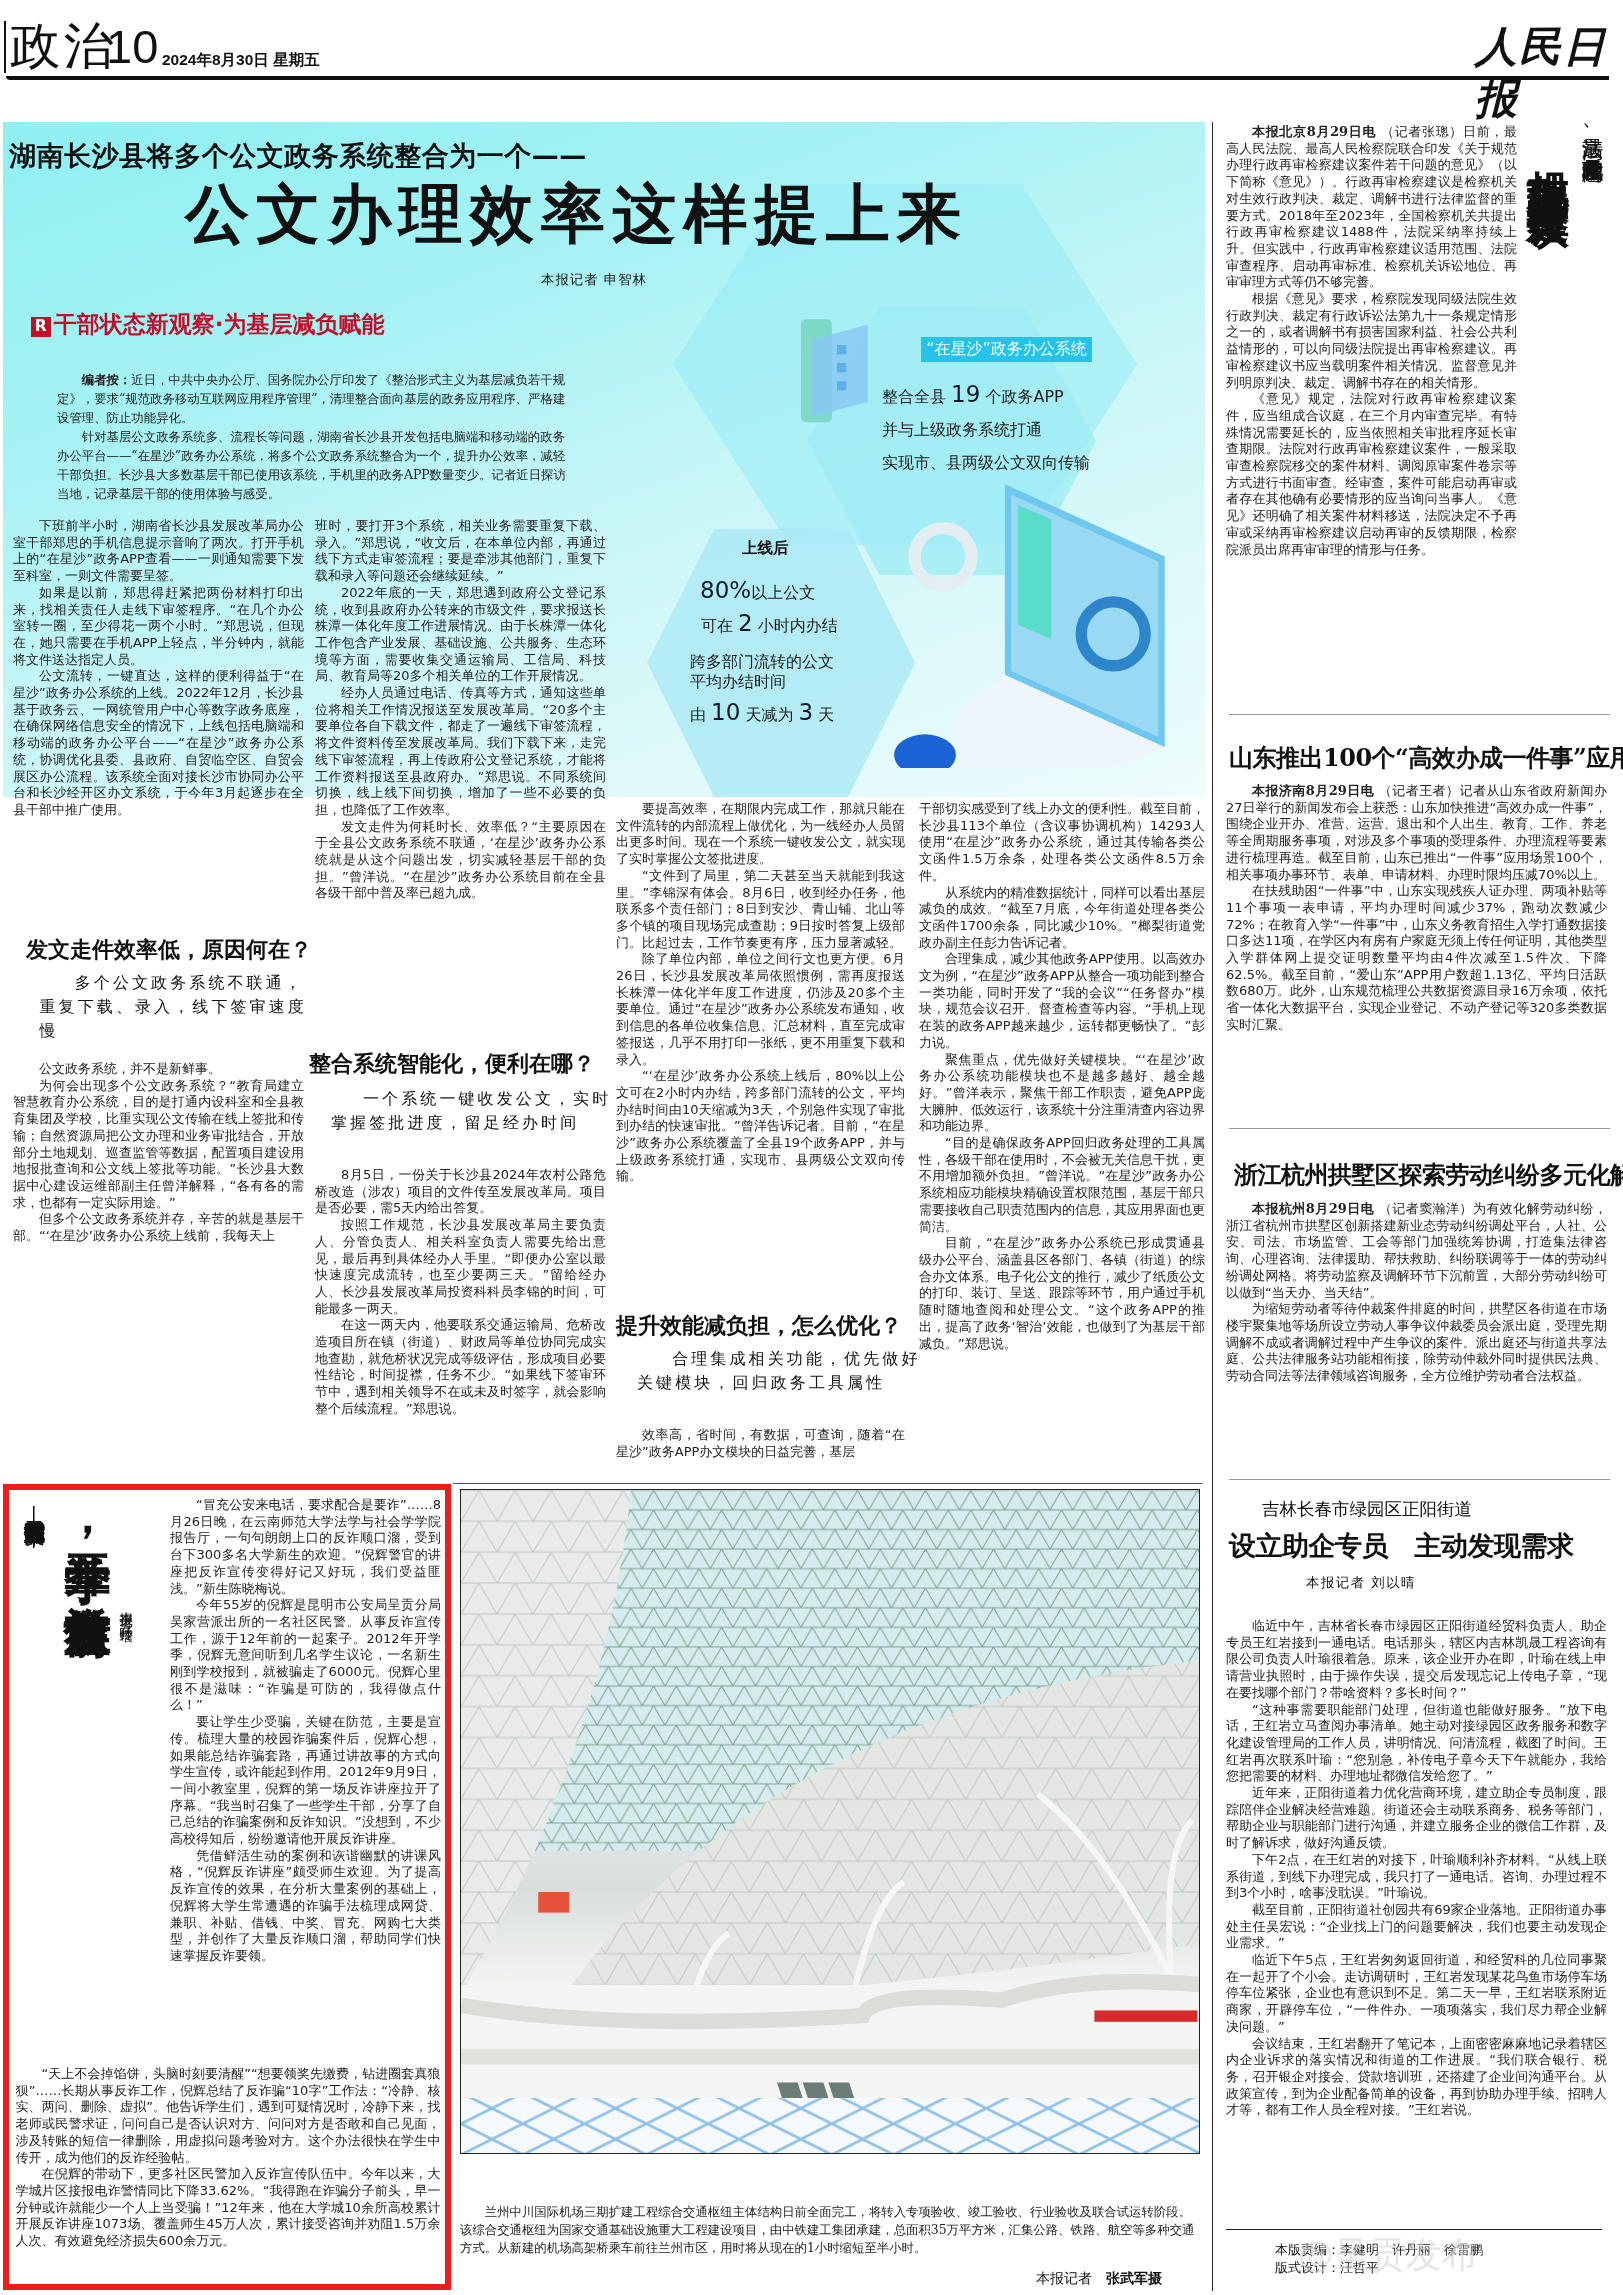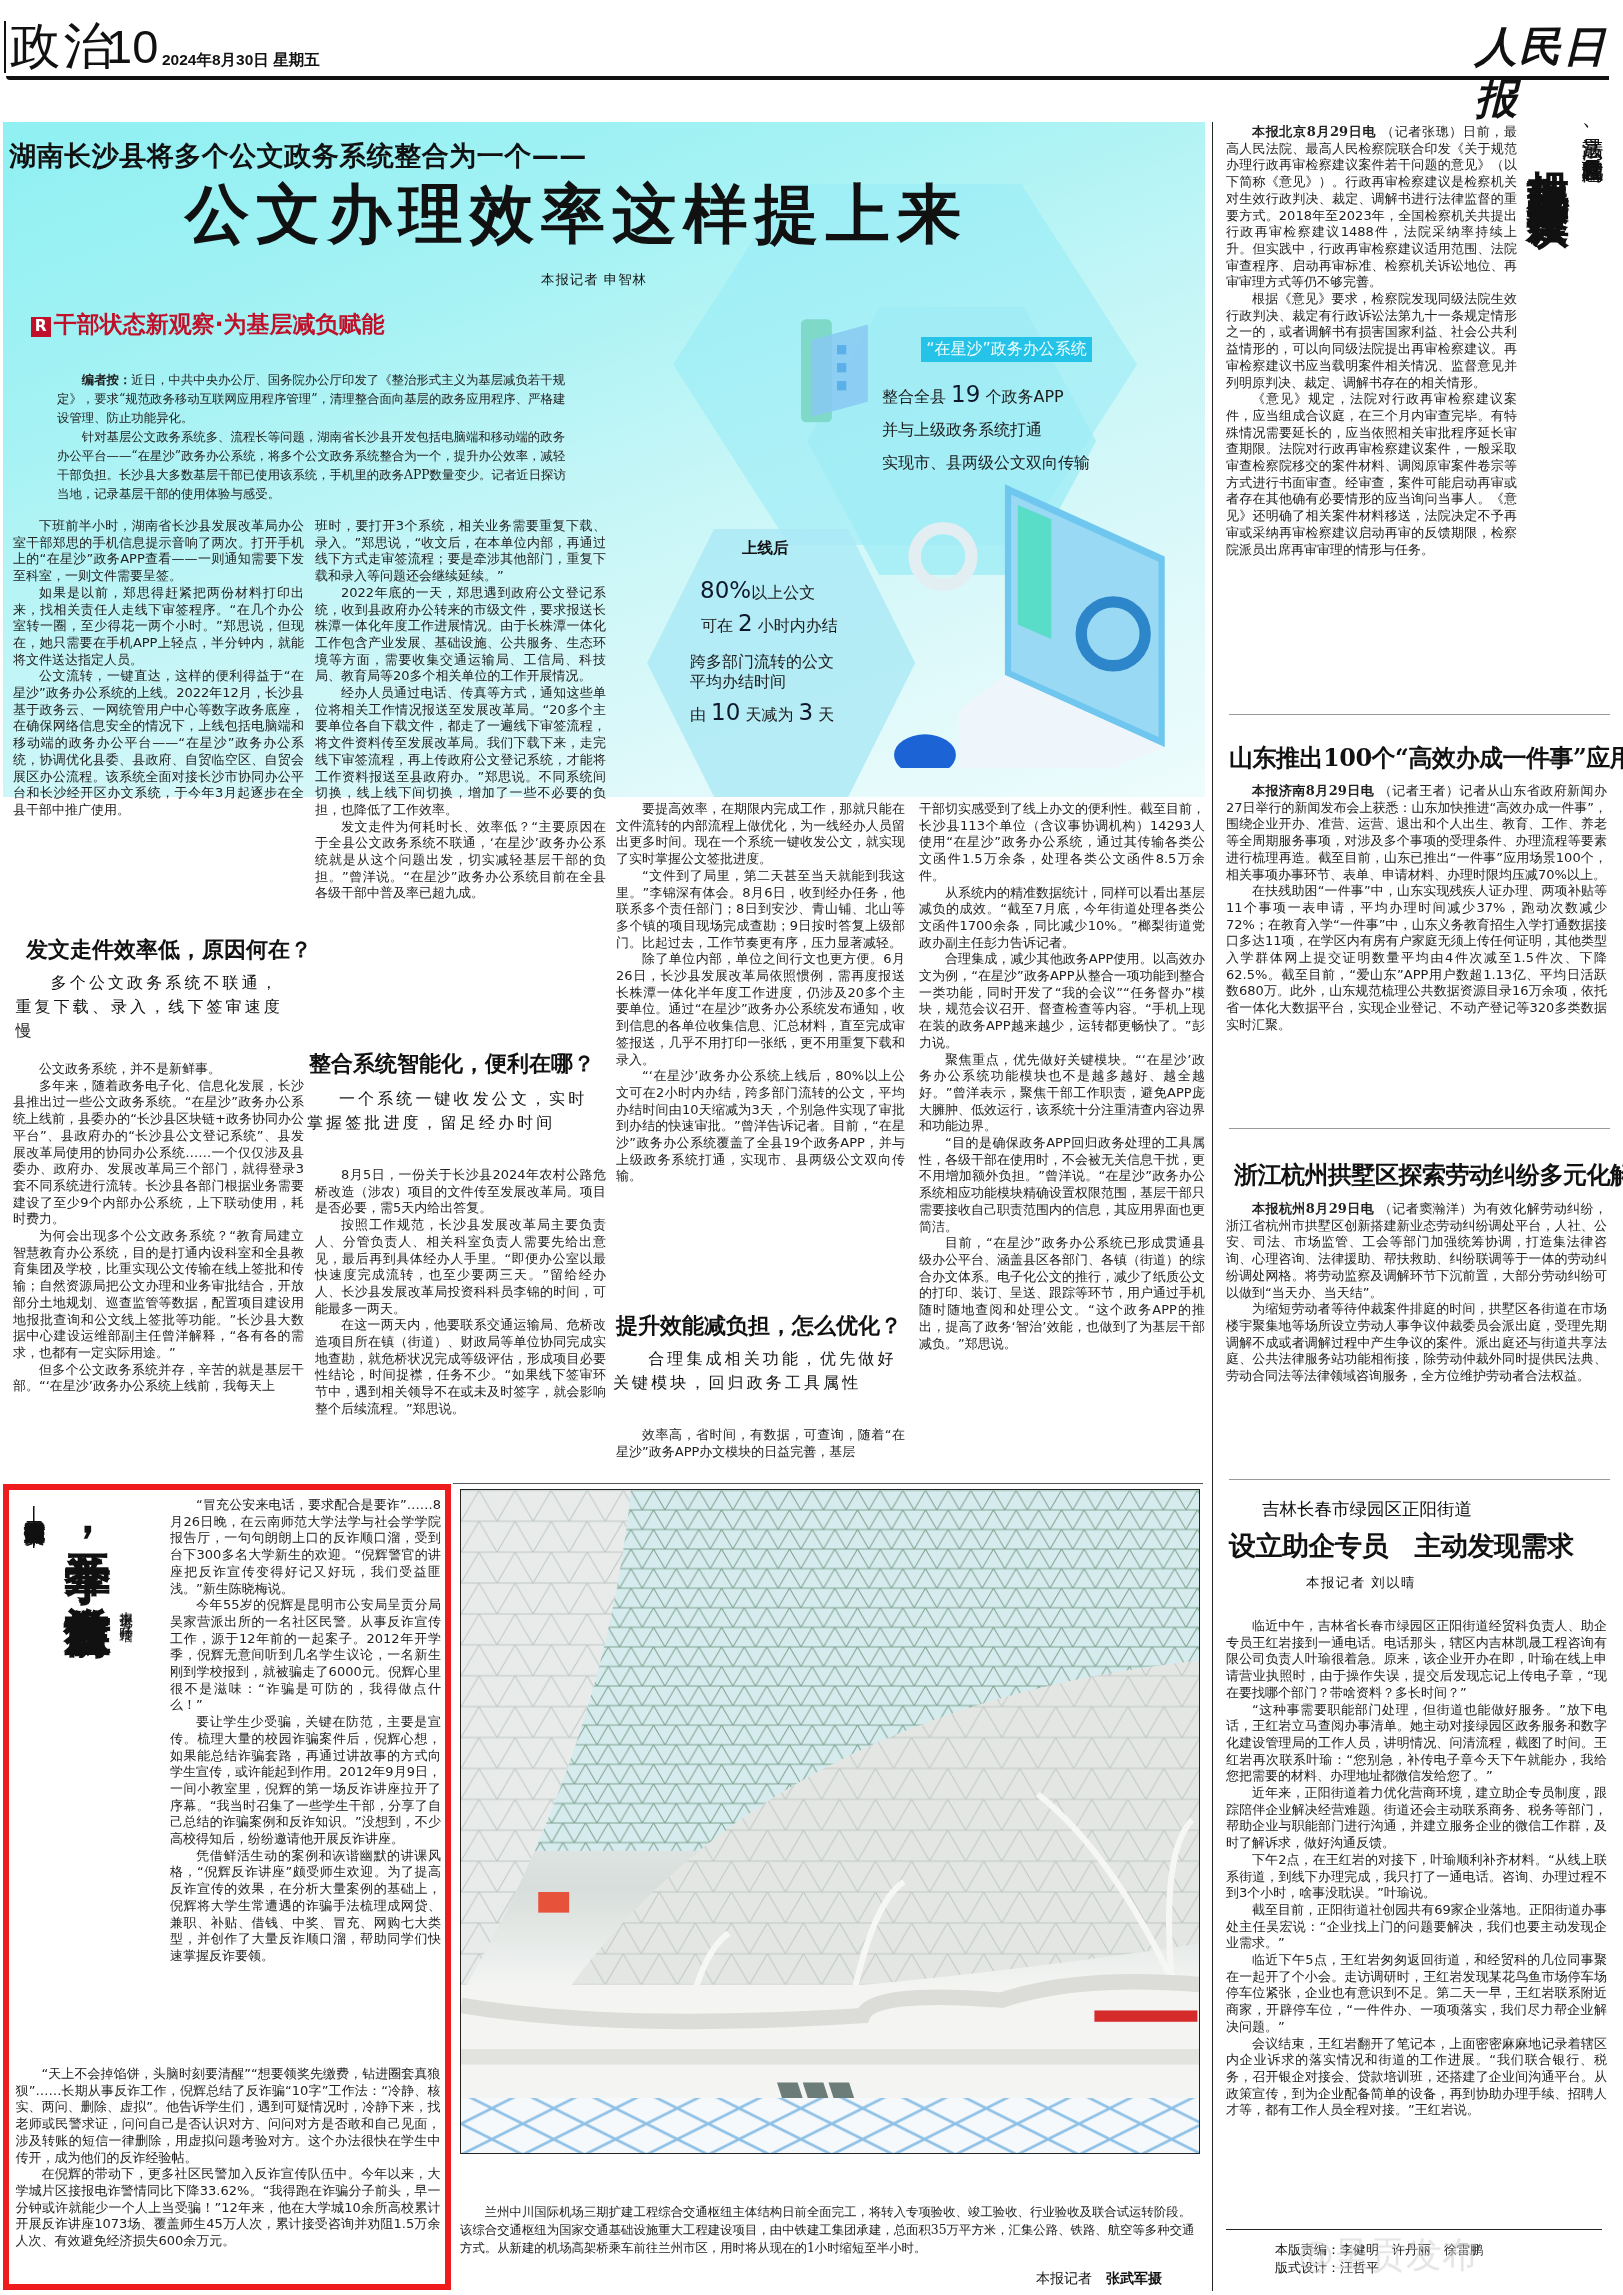--- a/index.html
+++ b/index.html
@@ -36,21 +36,21 @@
   .info-line .num { color: #0f172a; font-size: 23px; }
   #after-title { left: 742px; top: 538px; font-family: "DejaVu Sans", sans-serif; font-size: 15.5px; font-weight: bold; }
   #laptop { left: 876px; top: 479px; width: 330px; height: 289px; }
 
   
   .vrule { position: absolute; width: 1px; background: #222; }
   .hrule { position: absolute; height: 1px; background: #222; }
 
   
   .subhead { position: absolute; font-family: "DejaVu Sans", sans-serif; font-size: 22px; font-weight: bold; white-space: nowrap; }
-  .deck { position: absolute; font-family: "DejaVu Serif", serif; font-size: 16px; line-height: 24px; letter-spacing: 3.1px; }
+  .deck { position: absolute; font-family: "DejaVu Serif", serif; font-size: 16px; line-height: 24px; letter-spacing: 3.1px; margin-left: 24px; }
 
   
   .right-head { position: absolute; font-family: "DejaVu Serif", serif; font-size: 24px; font-weight: bold; white-space: nowrap; letter-spacing: -0.5px; }
   #vert-kicker { left: 1578px; top: 121px; width: 26px; font-family: "DejaVu Sans", sans-serif; font-size: 21.6px; line-height: 23px; writing-mode: vertical-rl; }
   #vert-head { left: 1525px; top: 137px; width: 46px; font-family: "DejaVu Serif", serif; font-size: 42px; font-weight: bold; line-height: 46px; writing-mode: vertical-rl; letter-spacing: 3.1px; }
 
   
   #red-box { left: 3.1px; top: 1484px; width: 448px; height: 806px; border: 6.2px solid #ee1c1c; }
   #red-kicker { left: 20.6px; top: 1505px; width: 26px; font-family: "DejaVu Sans", sans-serif; font-size: 22px; line-height: 24px; writing-mode: vertical-rl; }
   #red-head { left: 57px; top: 1517px; width: 57px; font-family: "DejaVu Serif", serif; font-size: 47px; font-weight: bold; line-height: 52px; writing-mode: vertical-rl; letter-spacing: 1px; }
@@ -135,21 +135,20 @@
   <p>下班前半小时，湖南省长沙县发展改革局办公室干部郑思的手机信息提示音响了两次。打开手机上的“在星沙”政务APP查看——一则通知需要下发至科室，一则文件需要呈签。</p>
   <p>如果是以前，郑思得赶紧把两份材料打印出来，找相关责任人走线下审签程序。“在几个办公室转一圈，至少得花一两个小时。”郑思说，但现在，她只需要在手机APP上轻点，半分钟内，就能将文件送达指定人员。</p>
   <p>公文流转，一键直达，这样的便利得益于“在星沙”政务办公系统的上线。2022年12月，长沙县基于政务云、一网统管用户中心等数字政务底座，在确保网络信息安全的情况下，上线包括电脑端和移动端的政务办公平台——“在星沙”政务办公系统，协调优化县委、县政府、自贸临空区、自贸会展区办公流程。该系统全面对接长沙市协同办公平台和长沙经开区办文系统，于今年3月起逐步在全县干部中推广使用。</p>
 </div>
 
 <div class="subhead" style="left:18px;top:935px;margin-left:8px;">发文走件效率低，原因何在？</div>
 <div class="deck" style="left:15.5px;top:971px;width:281px;text-indent:2.2em;">多个公文政务系统不联通，重复下载、录入，线下签审速度慢</div>
 
 <div class="abs body-text" style="left:13px;top:1061px;width:291px;">
   <p>公文政务系统，并不是新鲜事。</p>
-  <p>多年来，随着政务电子化、信息化发展，长沙县推出过一些公文政务系统。“在星沙”政务办公系统上线前，县委办的“长沙县区块链+政务协同办公平台”、县政府办的“长沙县公文登记系统”、县发展改革局使用的协同办公系统……一个仅仅涉及县委办、政府办、发展改革局三个部门，就得登录3套不同系统进行流转。长沙县各部门根据业务需要建设了至少9个内部办公系统，上下联动使用，耗时费力。</p>
   <p>为何会出现多个公文政务系统？“教育局建立智慧教育办公系统，目的是打通内设科室和全县教育集团及学校，比重实现公文传输在线上签批和传输；自然资源局把公文办理和业务审批结合，开放部分土地规划、巡查监管等数据，配置项目建设用地报批查询和公文线上签批等功能。”长沙县大数据中心建设运维部副主任曾洋解释，“各有各的需求，也都有一定实际用途。”</p>
   <p>但多个公文政务系统并存，辛苦的就是基层干部。“‘在星沙’政务办公系统上线前，我每天上</p>
 </div>
 
 <div class="abs body-text" style="left:315px;top:518px;width:291px;">
   <p style="text-indent:0">班时，要打开3个系统，相关业务需要重复下载、录入。”郑思说，“收文后，在本单位内部，再通过线下方式走审签流程；要是牵涉其他部门，重复下载和录入等问题还会继续延续。”</p>
   <p>2022年底的一天，郑思遇到政府公文登记系统，收到县政府办公转来的市级文件，要求报送长株潭一体化年度工作进展情况。由于长株潭一体化工作包含产业发展、基础设施、公共服务、生态环境等方面，需要收集交通运输局、工信局、科技局、教育局等20多个相关单位的工作开展情况。</p>
   <p>经办人员通过电话、传真等方式，通知这些单位将相关工作情况报送至发展改革局。“20多个主要单位各自下载文件，都走了一遍线下审签流程，将文件资料传至发展改革局。我们下载下来，走完线下审签流程，再上传政府公文登记系统，才能将工作资料报送至县政府办。”郑思说。不同系统间切换，线上线下间切换，增加了一些不必要的负担，也降低了工作效率。</p>
   <p>发文走件为何耗时长、效率低？“主要原因在于全县公文政务系统不联通，‘在星沙’政务办公系统就是从这个问题出发，切实减轻基层干部的负担。”曾洋说。“在星沙”政务办公系统目前在全县各级干部中普及率已超九成。</p>
 </div>

